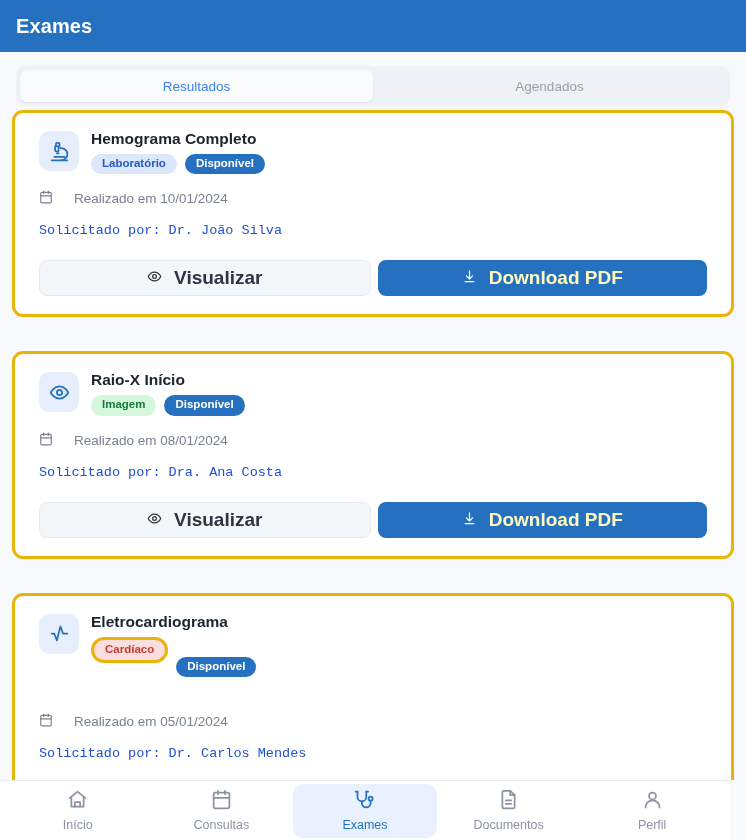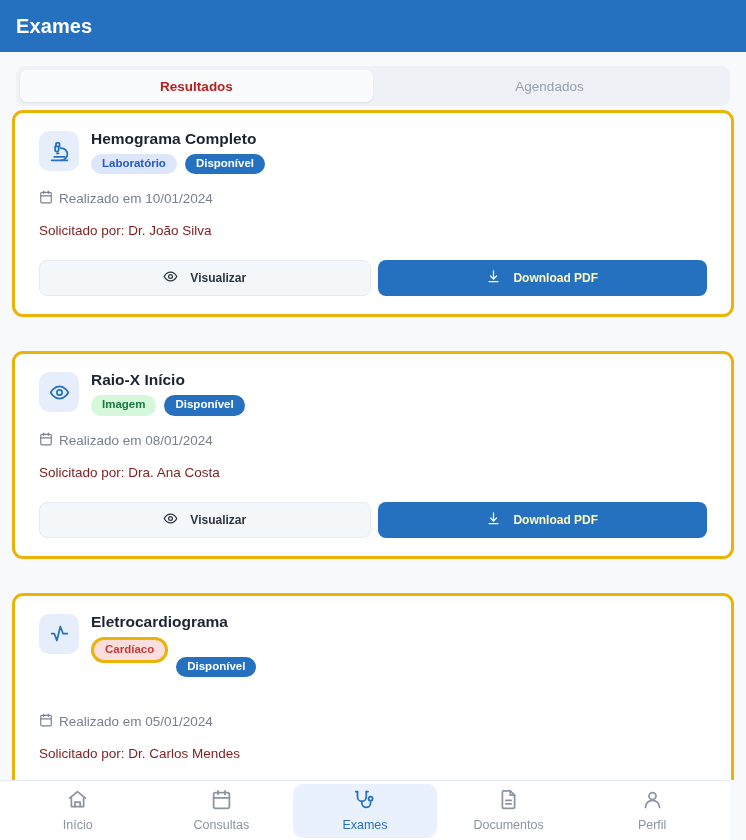--- a/index.html
+++ b/index.html
@@ -38,22 +38,22 @@
     flex: 1;
     display: flex; align-items: center; justify-content: center;
     font-size: 13.5px;
     border-radius: 7px;
     color: #97a1ae;
     height: 32px;
     cursor: pointer;
   }
   .tab.active {
     background: #fafbfc;
-    color: #b91c1c;
-    font-weight: bold;
+    color: #3b82f6;
+    font-weight: normal;
     box-shadow: 0 1px 2px rgba(16,24,40,.07);
   }
 
   
   .list {
     position: absolute;
     top: 110px; left: 0; right: 0; bottom: 60px;
     padding: 0 12px;
     overflow: hidden;
   }
@@ -92,39 +92,40 @@
     padding: 3px 11px 4px 11px;
     line-height: 1.15;
     white-space: nowrap;
   }
   .badge.lab   { background: #dde7fb; color: #2559c4; }
   .badge.img   { background: #d5f8dd; color: #17793c; }
   .badge.card  { background: #fbdedd; color: #c93a36; }
   .badge.status{ background: #2571bf; color: #ffffff; }
 
   .meta-date {
-    display: flex; align-items: center; gap: 6px;
+    display: flex; align-items: center; gap: 21px;
     margin-top: 16px;
     font-size: 13.5px;
     color: #78818e;
   }
   .meta-date svg { width: 14px; height: 14px; flex: 0 0 14px; }
   .meta-req {
     margin-top: 16px;
     font-size: 13.5px;
-    color: #7f1d1d;
+    color: #1d4ed8;
+    font-family: Liberation Mono, monospace;
   }
 
   .actions { display: flex; gap: 7px; margin-top: 22px; }
   .btn {
     height: 36px;
     border-radius: 8px;
     display: flex; align-items: center; justify-content: center;
     gap: 12px;
-    font-size: 12px;
+    font-size: 19px;
     font-weight: bold;
     cursor: pointer;
     border: none;
     flex: 1;
     font-family: "Liberation Sans", sans-serif;
   }
   .btn svg { width: 15px; height: 15px; }
   .btn-ghost {
     background: #f4f7fa;
     border: 1px solid #e6ebf1;

